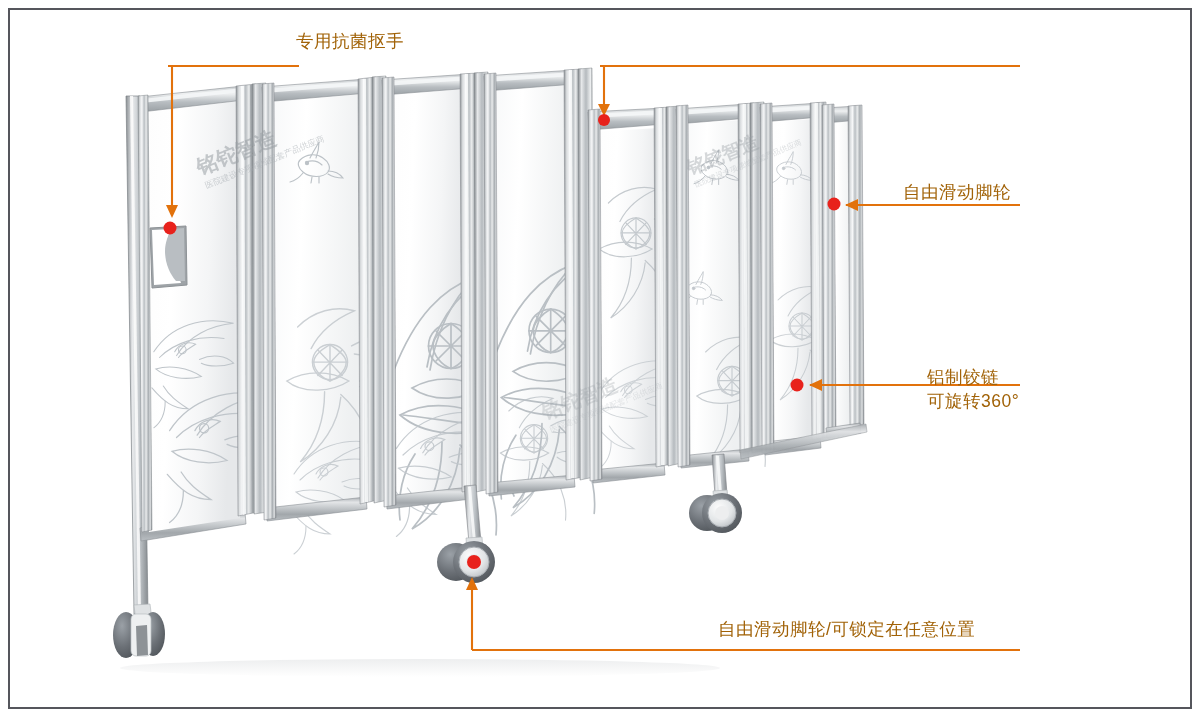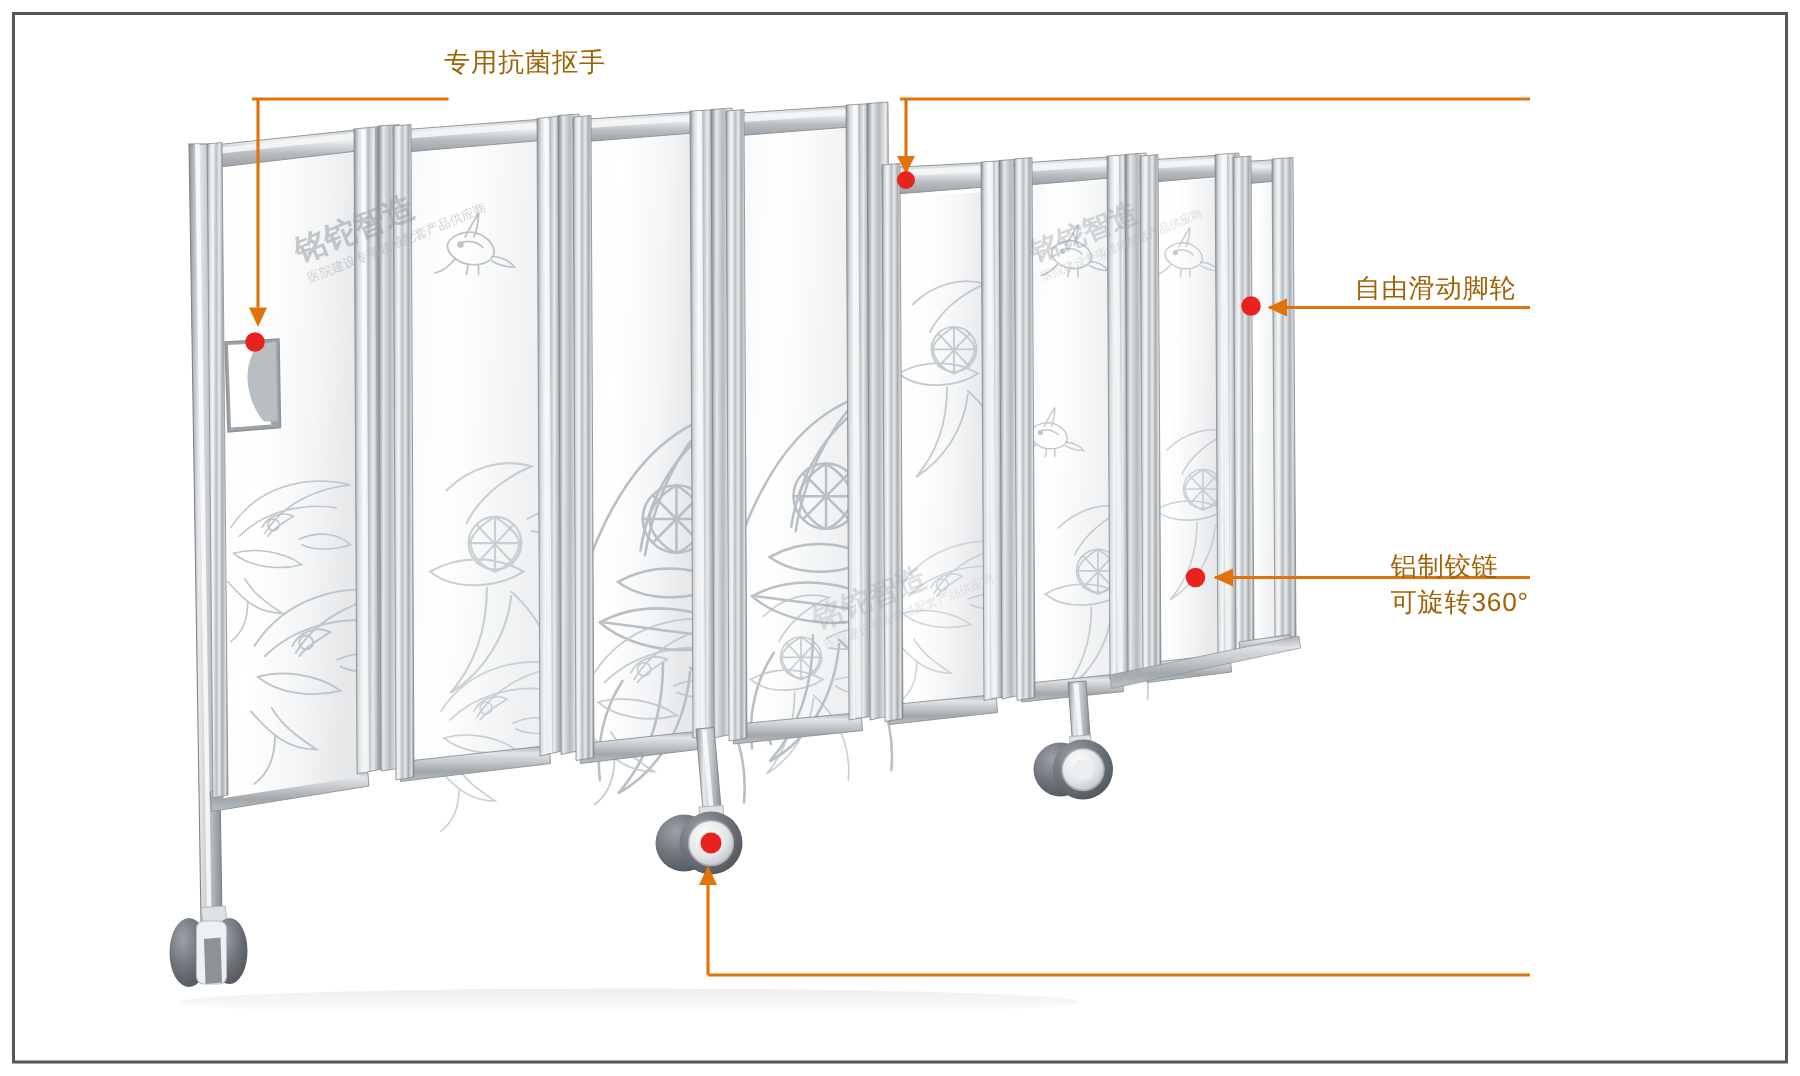--- a/index.html
+++ b/index.html
@@ -443,14 +443,15 @@
   <div class="label" style="left:296px; top:30px;">专用抗菌抠手</div>
 
 
   <div class="label" style="left:903px; top:181px;">自由滑动脚轮</div>
 
   <div style="position:absolute; left:903px; top:366px;margin-left:24px;">
     <div class="label" style="position:static;">铝制铰链</div>
     <div class="label" style="position:static;">可旋转360°</div>
   </div>
 
+  <div class="label" style="left:718px; top:618px;">自由滑动脚轮/可锁定在任意位置</div>
 
 </div>
 
 </body></html>

